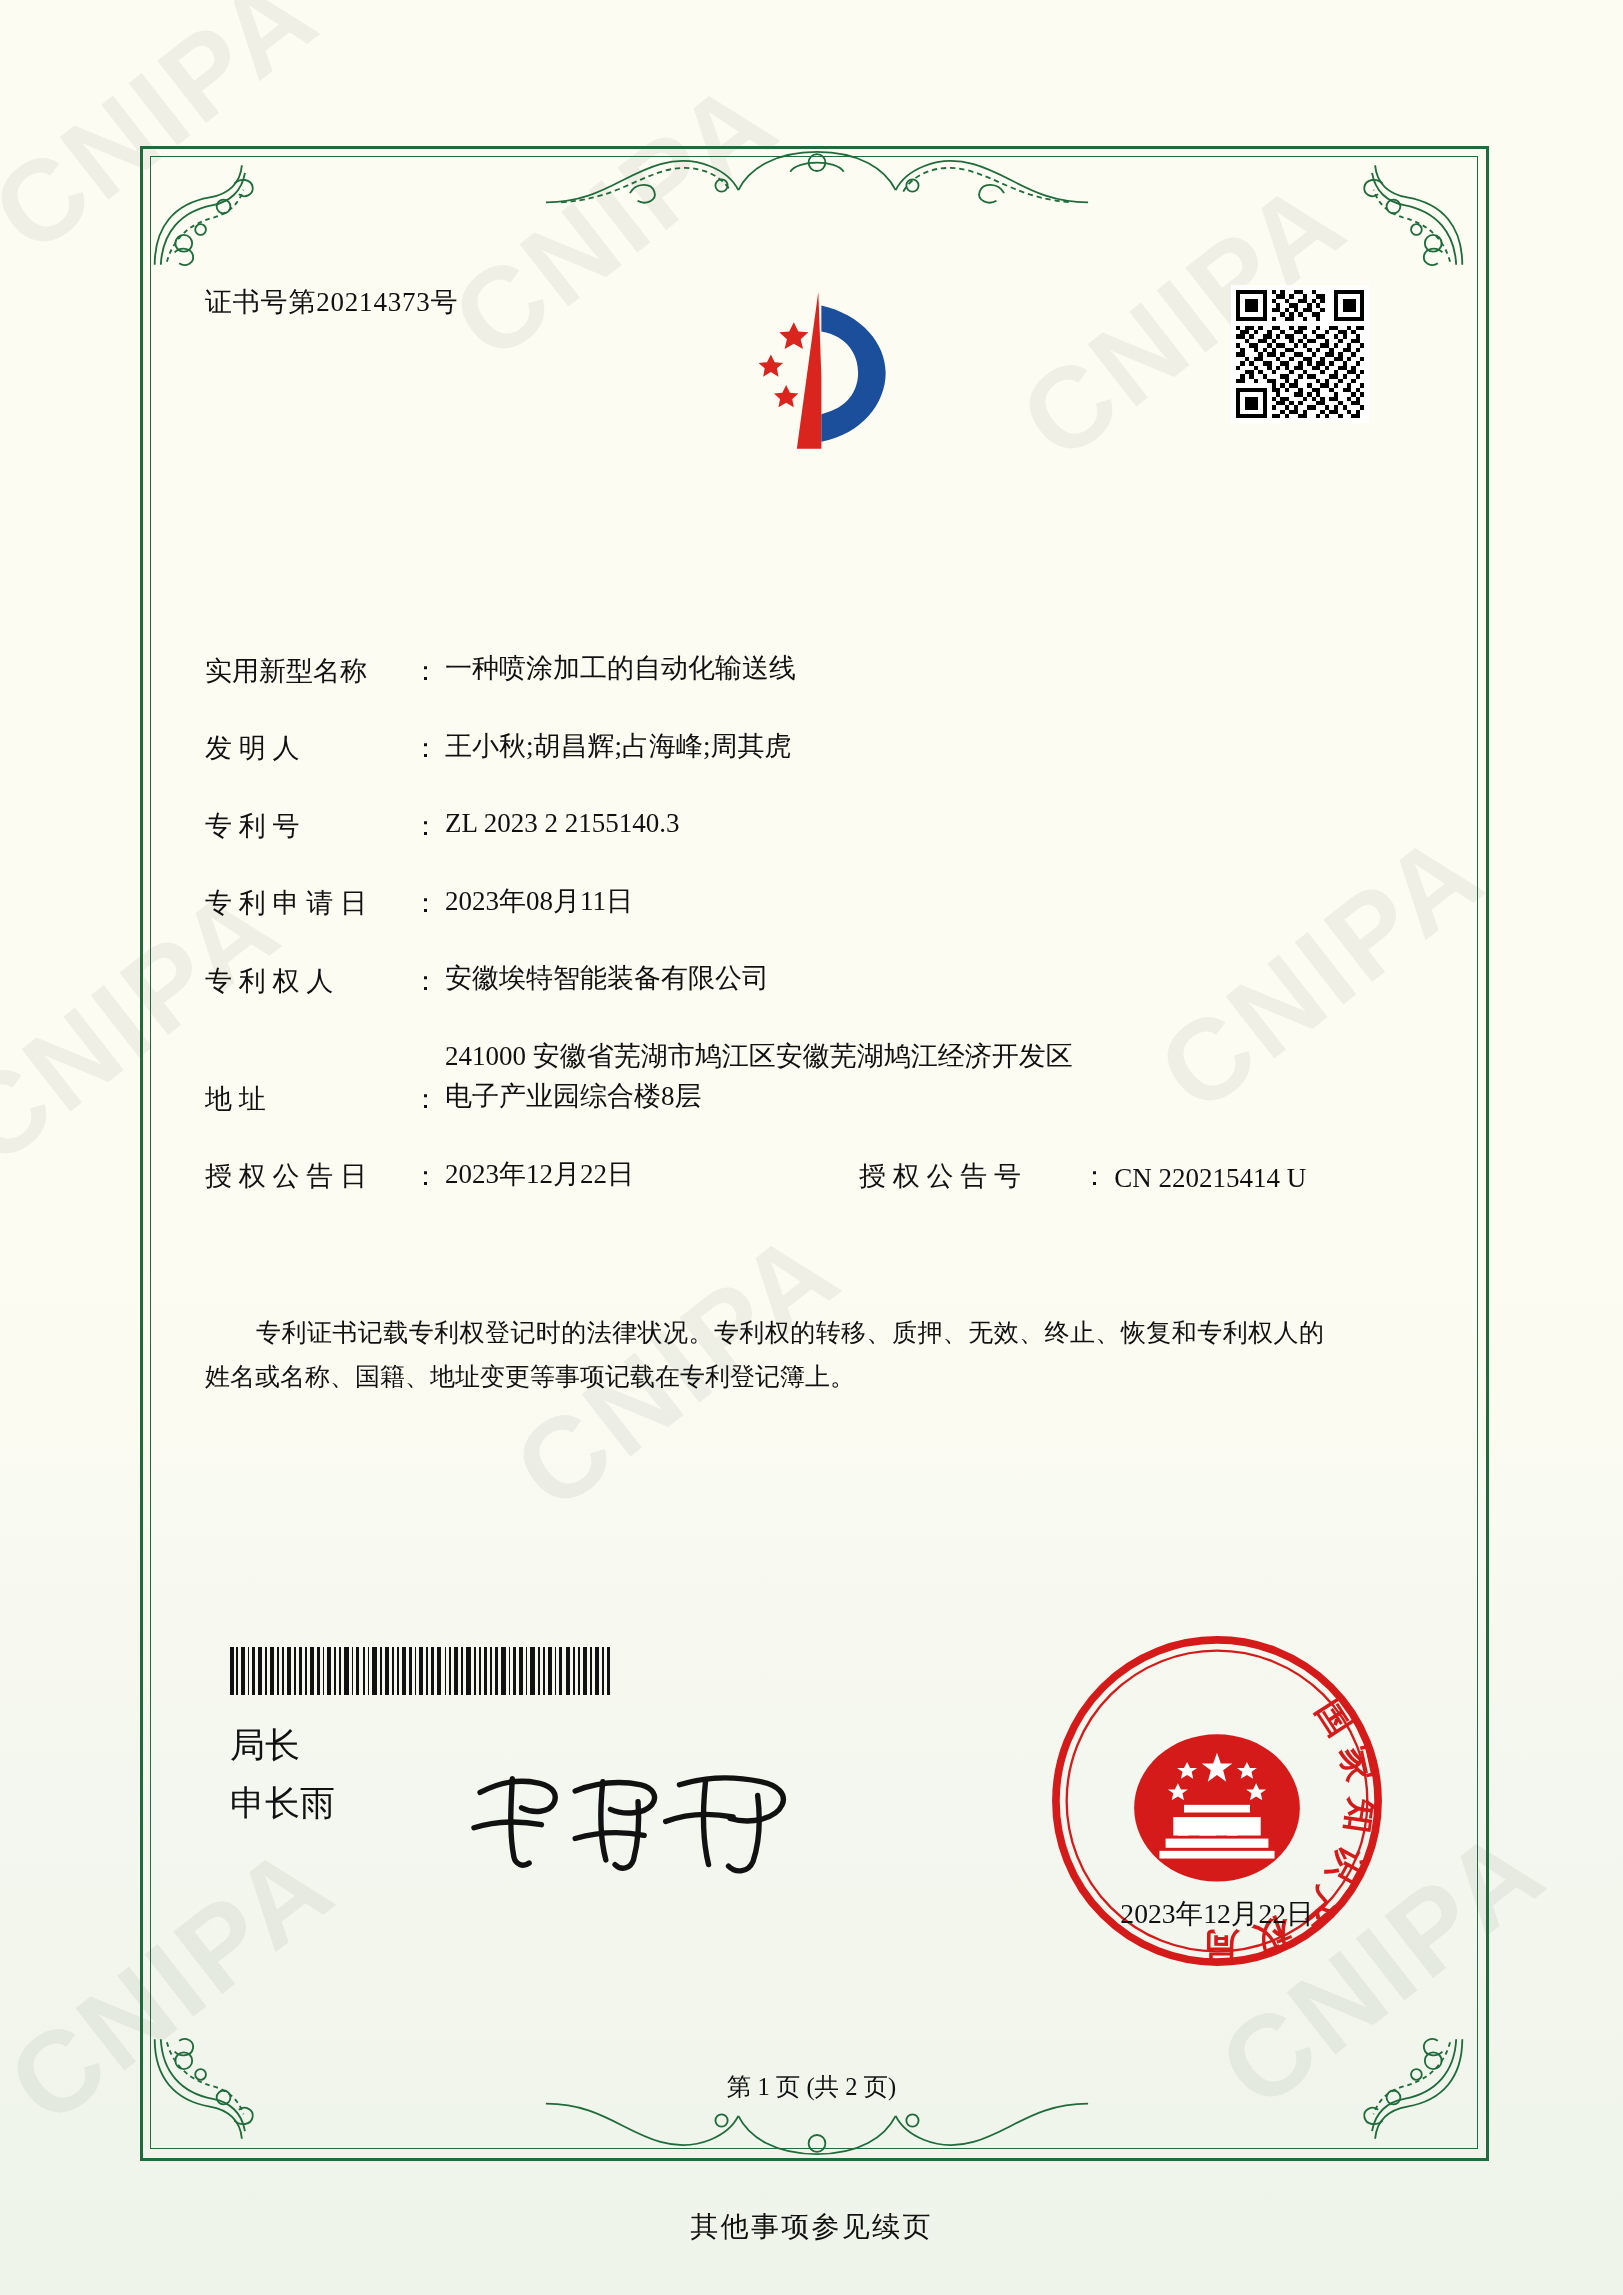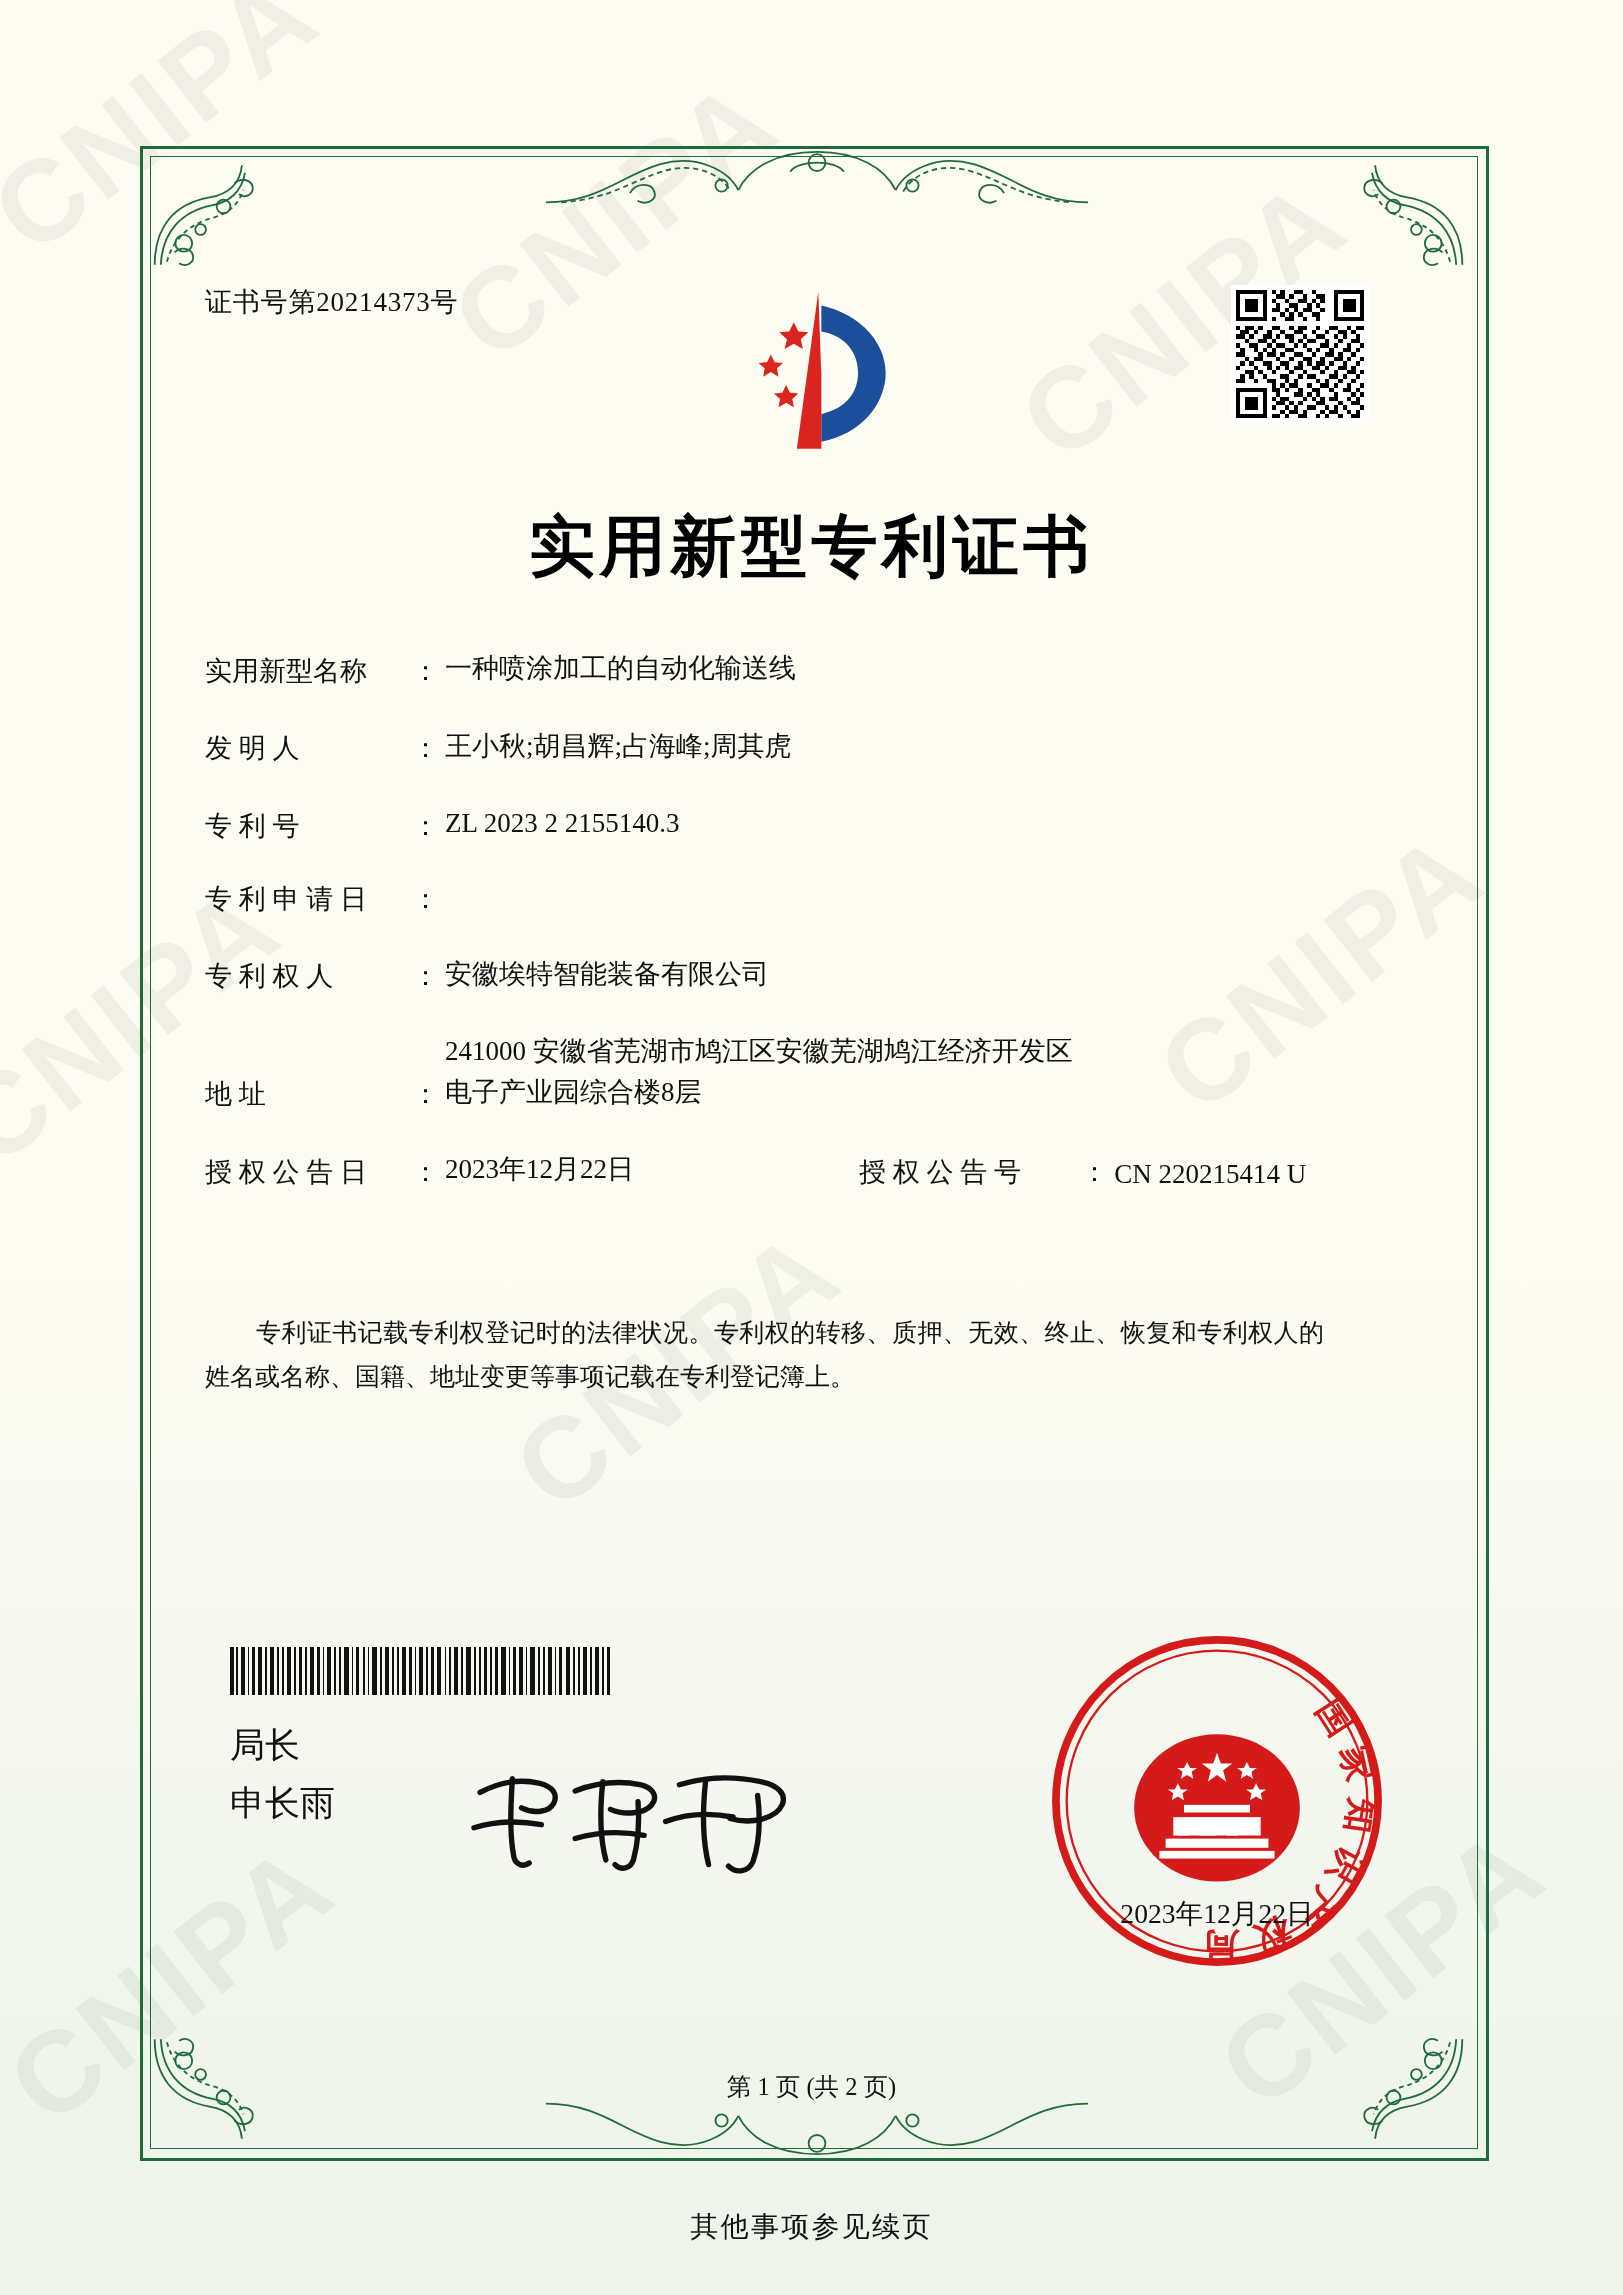--- a/index.html
+++ b/index.html
@@ -580,21 +580,20 @@
           <rect x="11" y="28" width="1" height="1"></rect>
           <rect x="14" y="28" width="2" height="1"></rect>
           <rect x="18" y="28" width="1" height="1"></rect>
           <rect x="20" y="28" width="1" height="1"></rect>
           <rect x="23" y="28" width="1" height="1"></rect>
           <rect x="26" y="28" width="2" height="1"></rect>
       </g>
     </svg>
   </div>
 
-  <div class="title">实用新型专利证书</div>
 
   <div class="fields">
 
     <div class="field-row">
       <span class="field-label">实用新型名称</span>
       <span class="field-colon">：</span>
       <span class="field-value">一种喷涂加工的自动化输送线</span>
     </div>
 
     <div class="field-row">
@@ -605,20 +604,21 @@
 
     <div class="field-row">
       <span class="field-label">专 利 号</span>
       <span class="field-colon">：</span>
       <span class="field-value">ZL 2023 2 2155140.3</span>
     </div>
 
     <div class="field-row">
       <span class="field-label">专 利 申 请 日</span>
       <span class="field-colon">：</span>
+      <span class="field-value">2023年08月11日</span>
     </div>
 
     <div class="field-row">
       <span class="field-label">专 利 权 人</span>
       <span class="field-colon">：</span>
       <span class="field-value">安徽埃特智能装备有限公司</span>
     </div>
 
     <div class="field-row">
       <span class="field-label">地 址</span>

